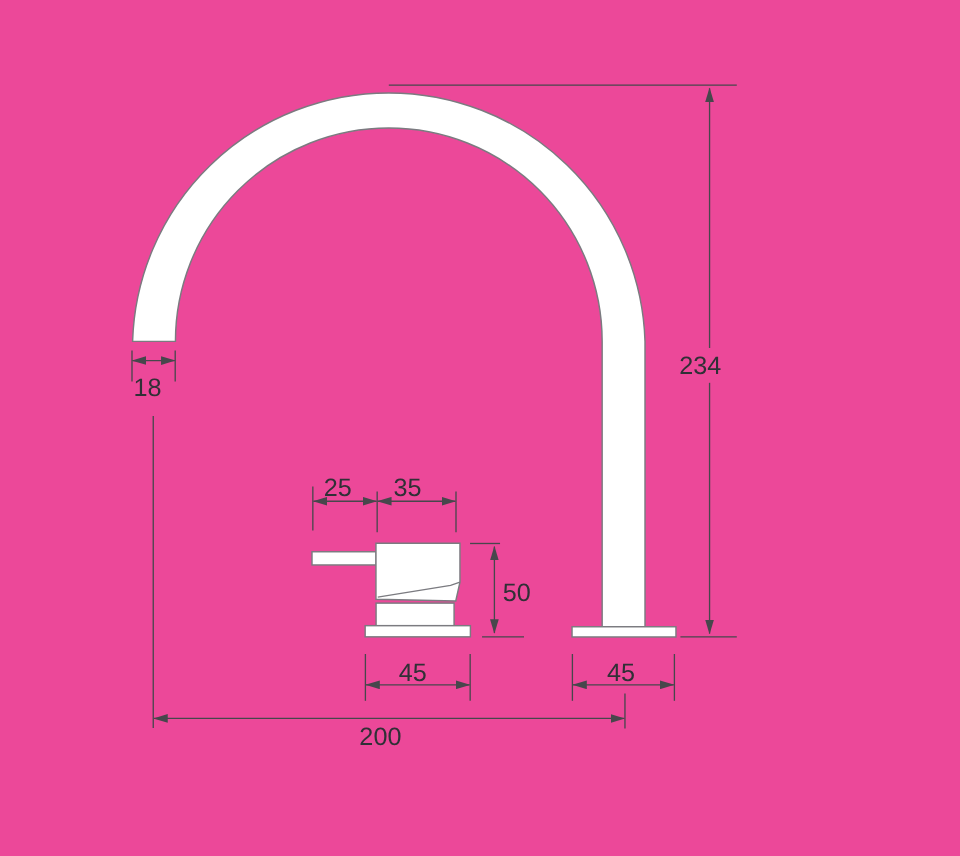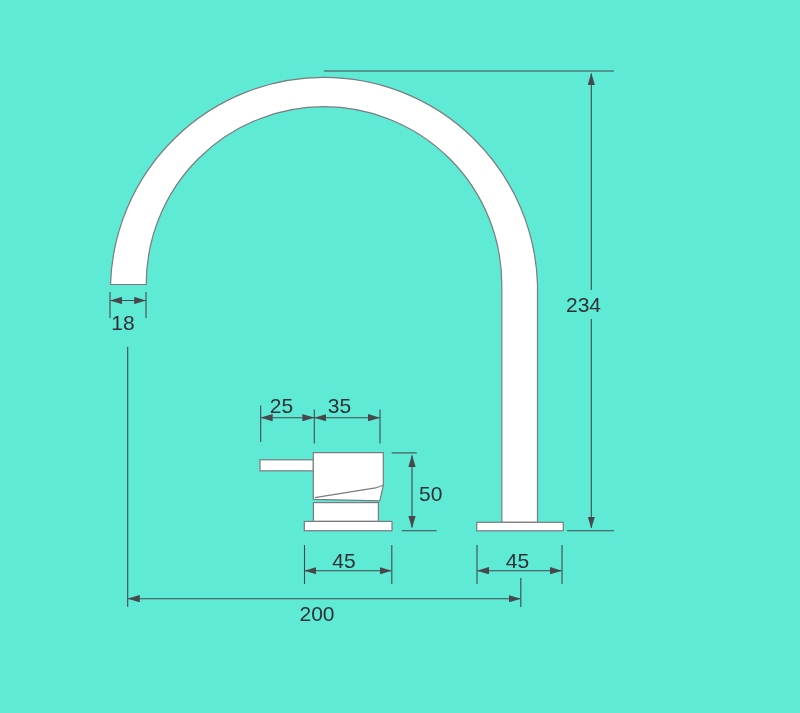--- a/index.html
+++ b/index.html
@@ -4,21 +4,21 @@
 <style>
   html, body {
     margin: 0;
     padding: 0;
     background: #ffffff;
   }
   .stage {
     position: relative;
     width: 800px;
     height: 713px;
-    background: #5eead4;
+    background: #ec4899;
     overflow: hidden;
   }
   svg {
     display: block;
   }
   .dim-text {
     font-family: "Liberation Sans", "DejaVu Sans", sans-serif;
     font-size: 21px;
     fill: #303036;
   }

